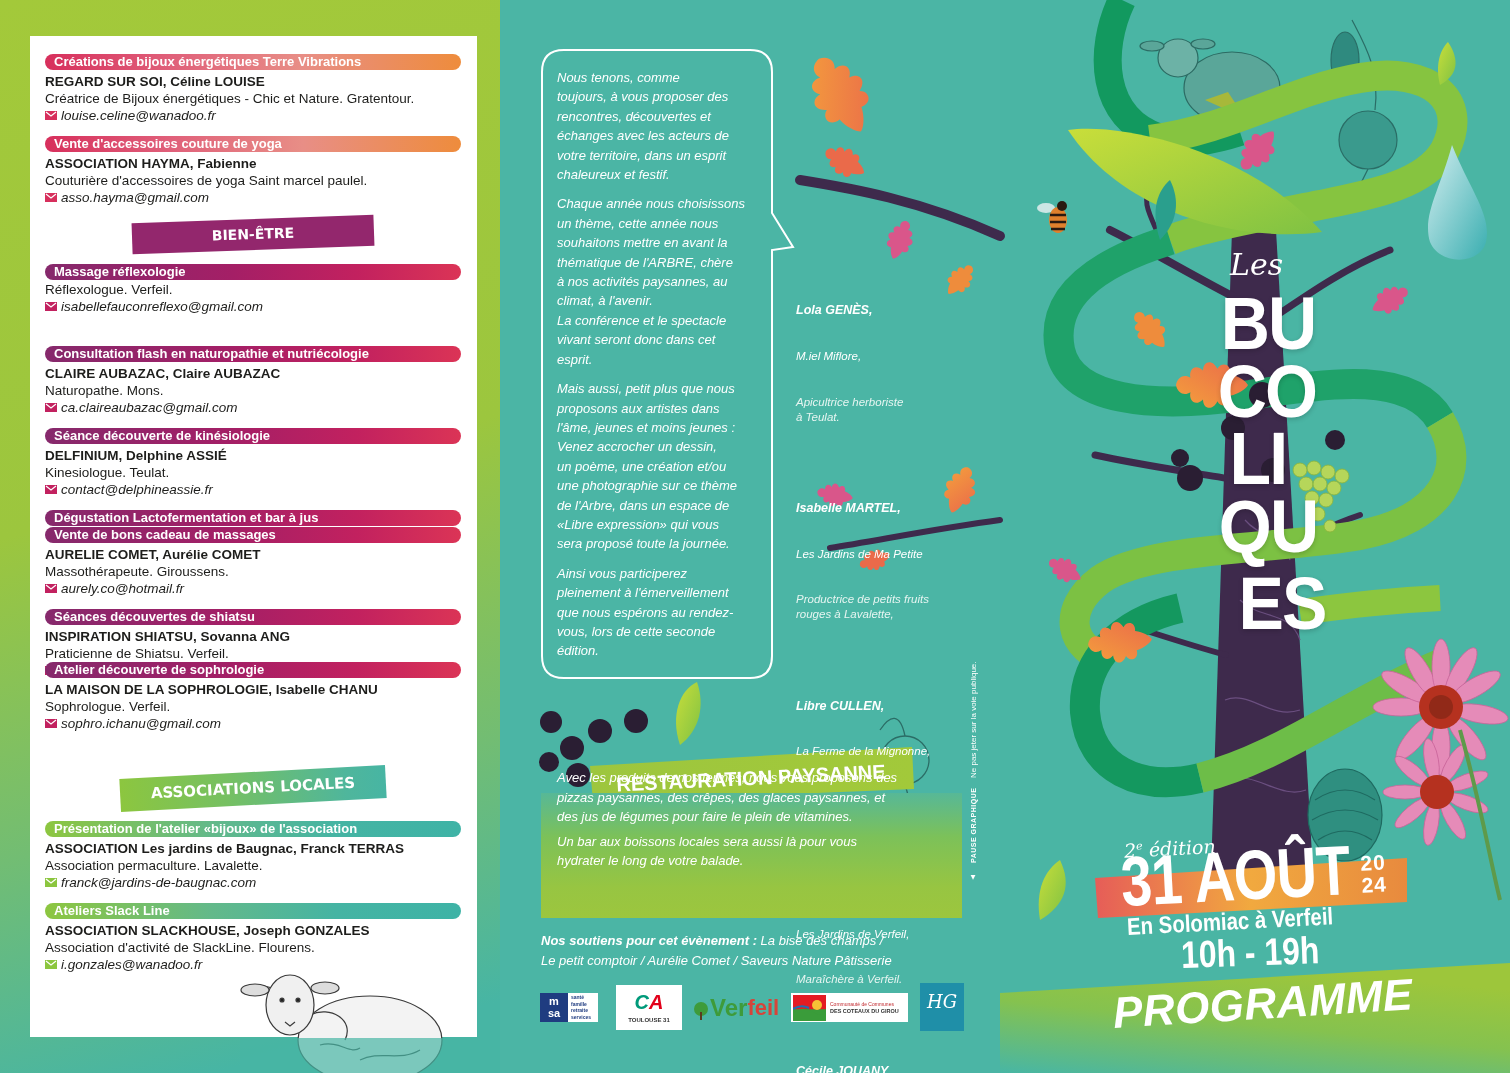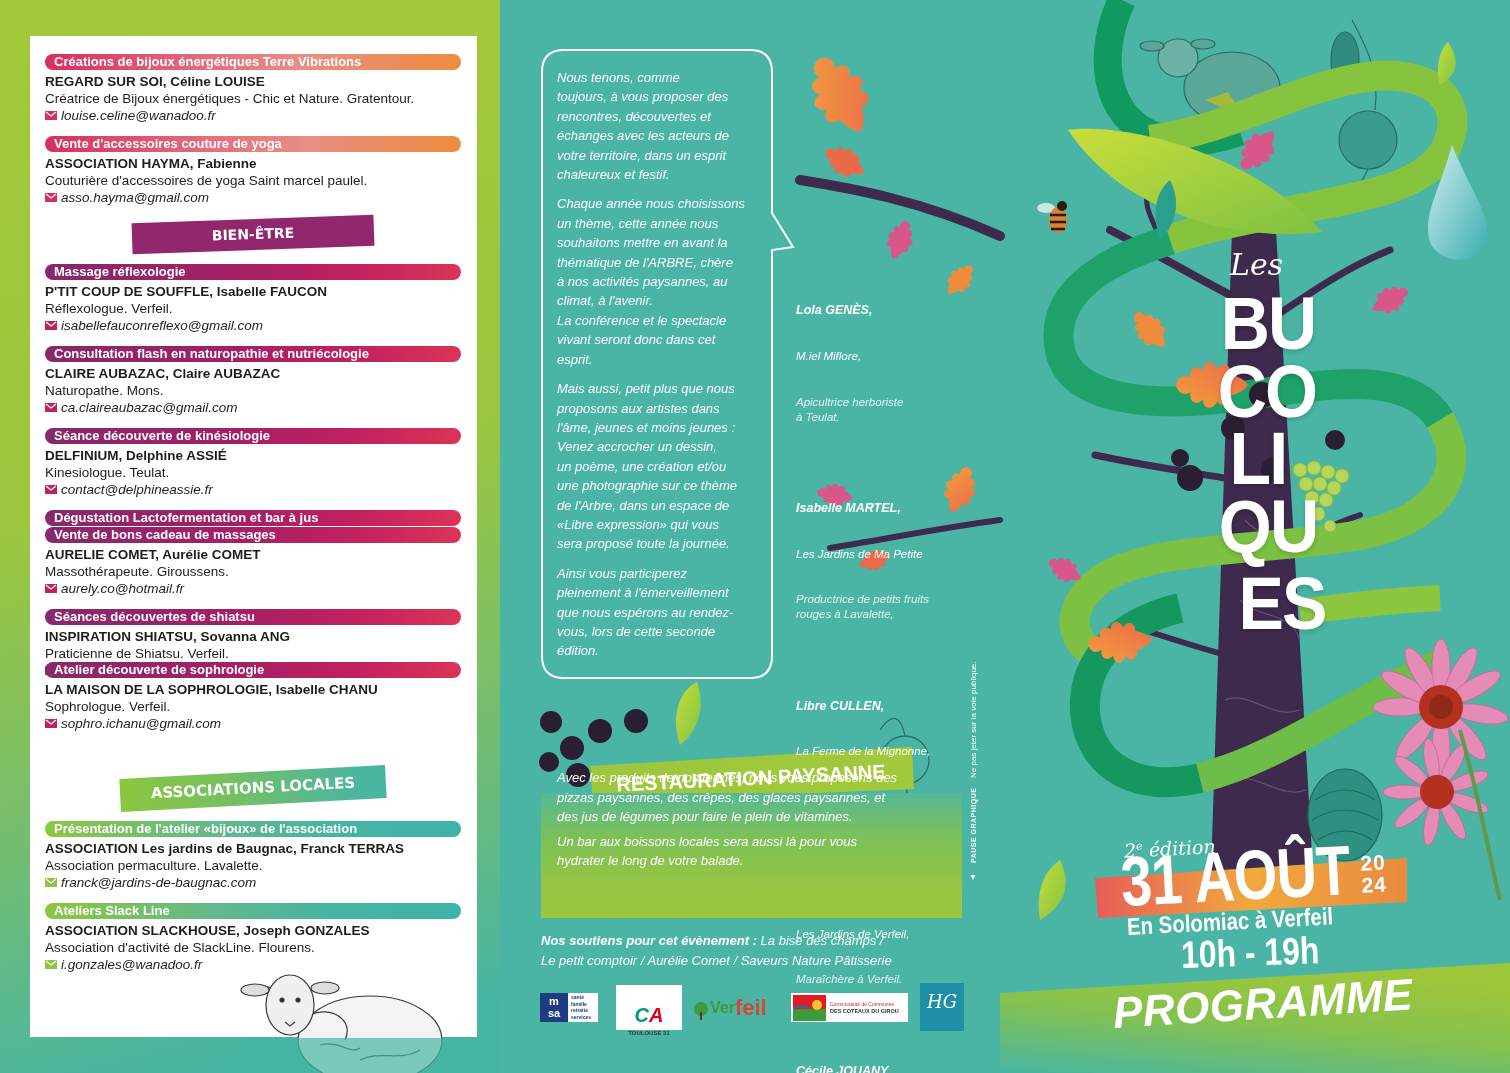--- a/index.html
+++ b/index.html
@@ -39,25 +39,25 @@
   .resto-text p{margin:0 0 5px 0;white-space:pre;}
   .sponsors{left:541px;top:931px;color:#fff;font-size:13px;line-height:19.5px;font-style:italic;white-space:pre;}
   .sponsors b{font-weight:bold;}
   .legal{left:966px;top:632px;height:250px;width:14px;writing-mode:vertical-rl;transform:rotate(180deg);color:#fff;font-size:8px;white-space:nowrap;display:flex;align-items:center;gap:10px;}
   .legal .designer{font-weight:bold;letter-spacing:0.5px;font-size:7px;}
   
   .logo-msa{left:540px;top:993px;width:58px;height:29px;background:#fff;display:flex;}
   .logo-msa .mark{width:28px;height:29px;background:#1f3c80;color:#fff;font-weight:bold;font-size:11px;line-height:12px;text-align:center;padding-top:2px;box-sizing:border-box;}
   .logo-msa .lines{font-size:5px;line-height:6.5px;color:#1f3c80;padding:1px 0 0 3px;font-weight:bold;}
   .logo-ca{left:616px;top:985px;width:66px;height:45px;background:#fff;text-align:center;}
-  .logo-ca .ca-mark{font-size:20px;font-weight:bold;font-style:italic;color:#009a7a;line-height:28px;padding-top:16px;}
+  .logo-ca .ca-mark{font-size:20px;font-weight:bold;font-style:italic;color:#009a7a;line-height:28px;padding-top:3px;}
   .logo-ca .ca-mark span{color:#e2001a;}
   .logo-ca .caption{font-size:6px;font-weight:bold;color:#333;line-height:9px;}
   .logo-verfeil{left:692px;top:994px;height:26px;display:flex;align-items:flex-end;}
-  .logo-verfeil .v1{color:#3e9b3a;font-size:16px;font-weight:bold;line-height:24px;}
+  .logo-verfeil .v1{color:#3e9b3a;font-size:24px;font-weight:bold;line-height:24px;}
   .logo-verfeil .v2{color:#d6453a;font-size:22px;font-weight:bold;line-height:24px;}
   .logo-ccg{left:791px;top:993px;width:117px;height:29px;background:#fff;display:flex;align-items:center;}
   .logo-ccg .img{width:33px;height:26px;margin-left:2px;background:linear-gradient(180deg,#e31b23 0%,#e31b23 55%,#3a9c3a 56%,#3a9c3a 100%);position:relative;}
   .logo-ccg .txt{font-size:5px;line-height:7px;color:#c0272d;padding-left:4px;}
   .logo-ccg .txt b{color:#333;font-size:5.5px;}
   .logo-hg{left:920px;top:983px;width:44px;height:48px;background:#1f8fa8;color:#fff;font-family:"DejaVu Serif",serif;font-style:italic;font-size:18px;text-align:center;line-height:38px;}
   
   .cover-les{left:1230px;top:250px;color:#fff;font-family:"DejaVu Serif",serif;font-style:italic;font-size:30px;line-height:30px;}
   .title-line{position:absolute;width:150px;text-align:center;color:#fff;font-family:"Liberation Sans",sans-serif;font-weight:bold;font-size:74px;line-height:70px;letter-spacing:-2px;transform:scaleX(0.92);text-shadow:0 2px 5px rgba(0,0,0,.18);}
   .edition{left:1124px;top:834px;color:#fff;font-family:"DejaVu Serif",serif;font-style:italic;font-size:19px;line-height:22px;transform:rotate(-3deg);white-space:nowrap;}
@@ -293,21 +293,20 @@
         <path d="M1,1 L6,5 L11,1" fill="none" stroke="#fff" stroke-width="1.2"></path>
       </svg>
     <span>asso.hayma@gmail.com</span>
   </div>
 </div>
 
 <div class="banner banner-wellness">BIEN-ÊTRE</div>
 
 <div class="entry" style="top:264px">
   <div class="pill wellness">Massage réflexologie</div>
-  <div class="ename">P'TIT COUP DE SOUFFLE, Isabelle FAUCON</div>
   <div class="edesc">Réflexologue. Verfeil.</div>
   <div class="email">
     <svg class="env" viewBox="0 0 12 9">
         <rect width="12" height="9" fill="#c2215f"></rect>
         <path d="M1,1 L6,5 L11,1" fill="none" stroke="#fff" stroke-width="1.2"></path>
       </svg>
     <span>isabellefauconreflexo@gmail.com</span>
   </div>
 </div>
 <div class="entry" style="top:346px">

